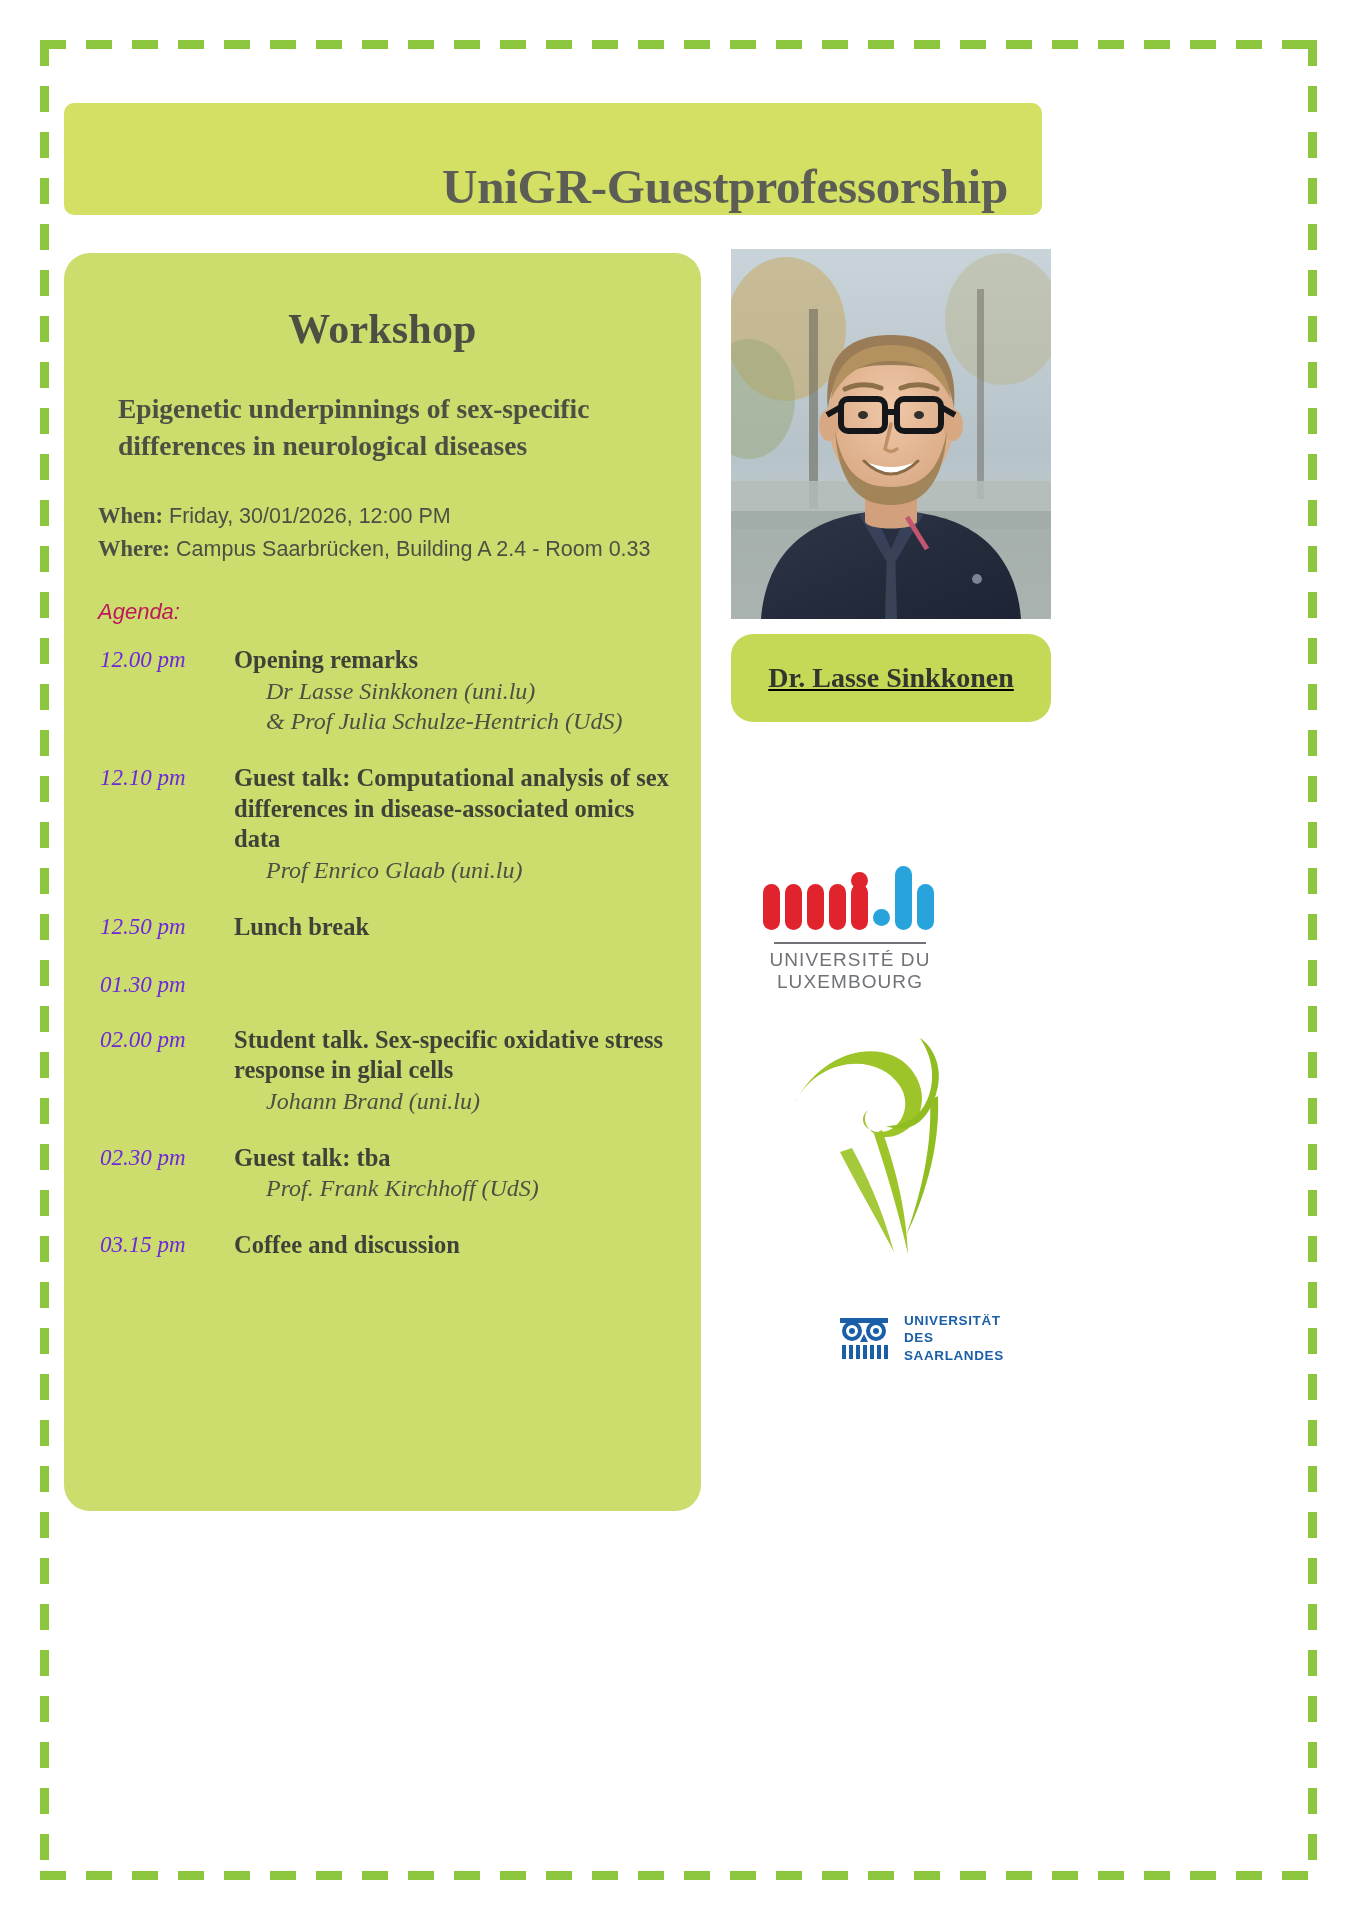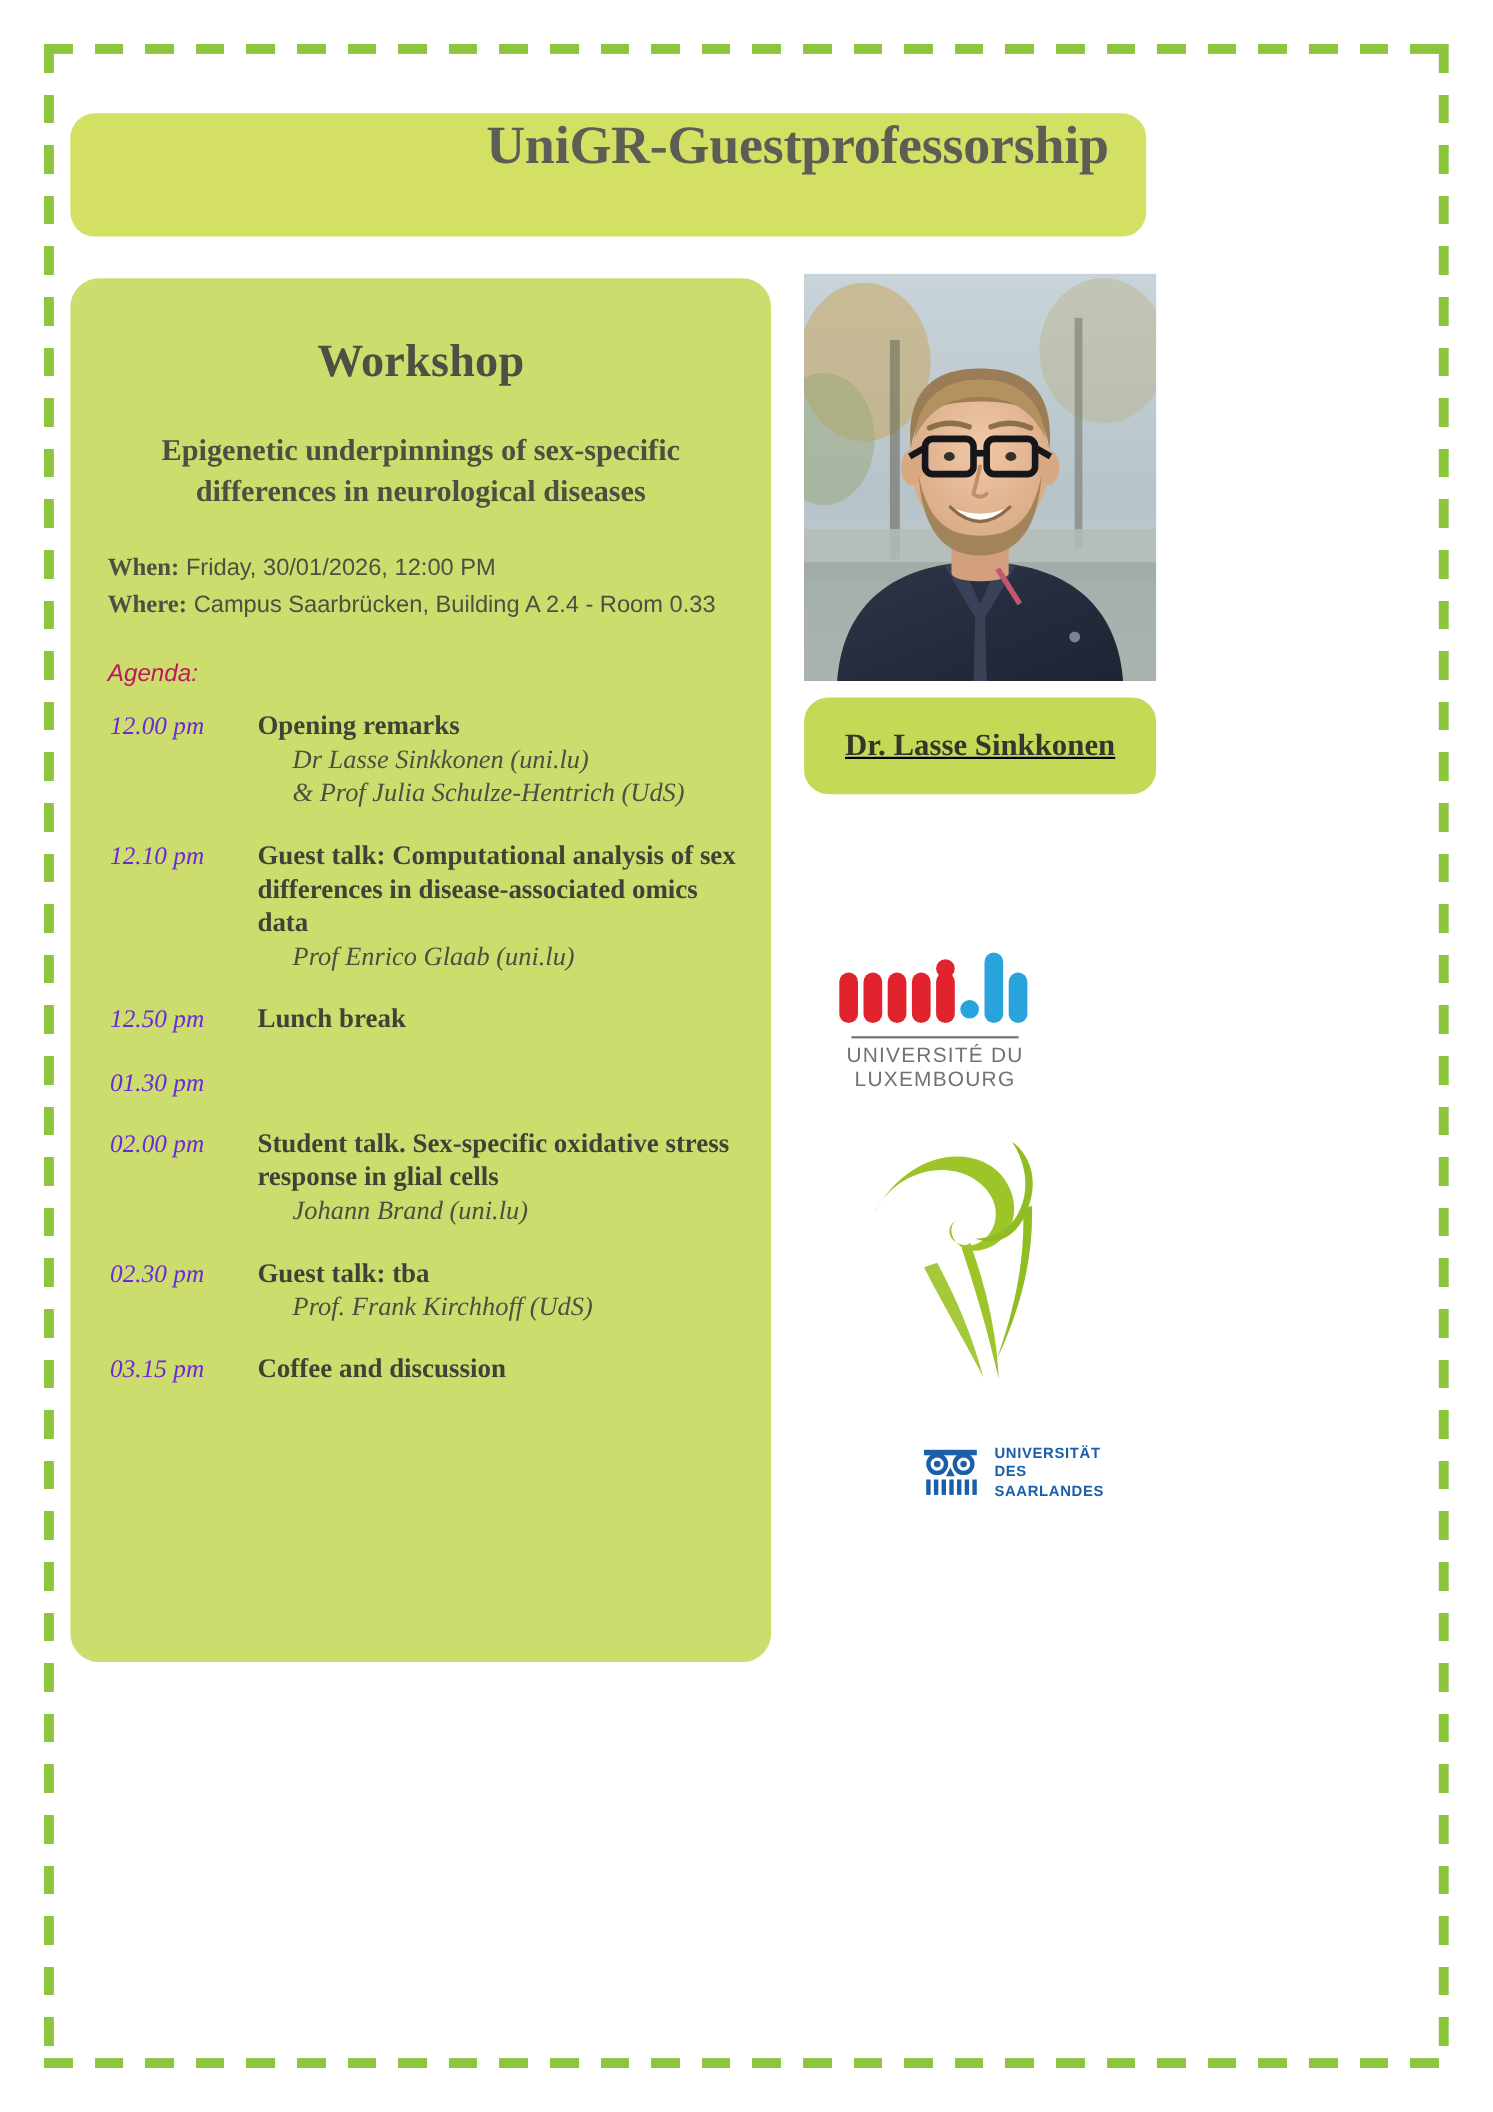--- a/index.html
+++ b/index.html
@@ -45,23 +45,23 @@
   .dash-right { right: 0; }
 
   
   .header-banner {
     position: absolute;
     left: 64px;
     top: 103px;
     width: 978px;
     height: 112px;
     background: #d3e063;
-    border-radius: 22px;
+    border-radius: 10px;
     display: flex;
-    align-items: flex-start;
+    align-items: flex-end;
     justify-content: flex-end;
     padding-right: 34px;
   }
   .header-title {
     font-family: "Liberation Serif", serif;
     font-weight: bold;
     font-size: 49px;
     letter-spacing: -0.2px;
     color: #5c5e55;
     white-space: nowrap;
@@ -83,21 +83,20 @@
     text-align: center;
     font-family: "Liberation Serif", serif;
     font-weight: bold;
     font-size: 42px;
     color: #4c4f42;
     letter-spacing: 0.2px;
     margin-bottom: 38px;
   }
 
   .talk-title {
-    text-align: center;
     font-family: "Liberation Serif", serif;
     font-weight: bold;
     font-size: 27.5px;
     line-height: 1.33;
     color: #4c4f42;
     padding: 0 22px;
     margin-bottom: 36px;
     margin-top: 36px;
   }
 

